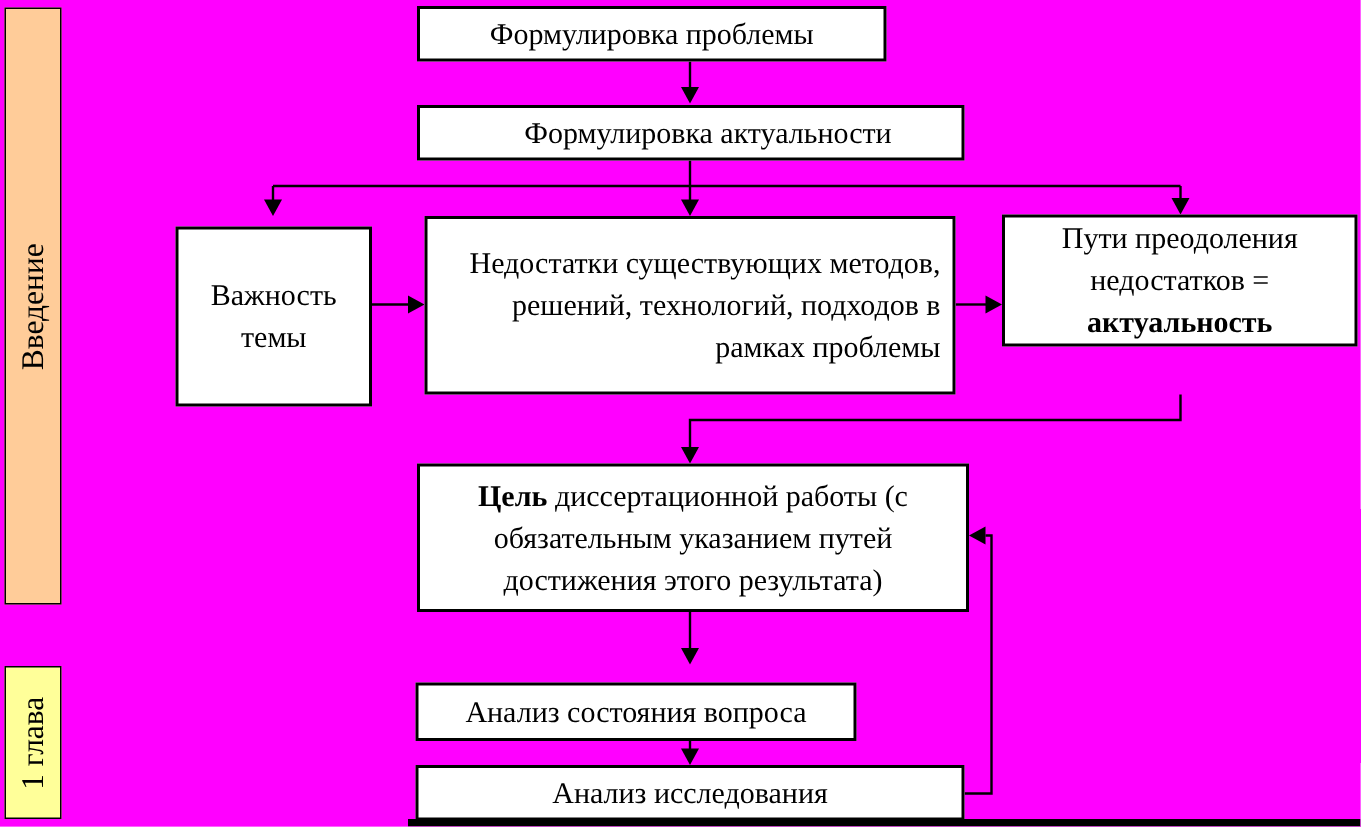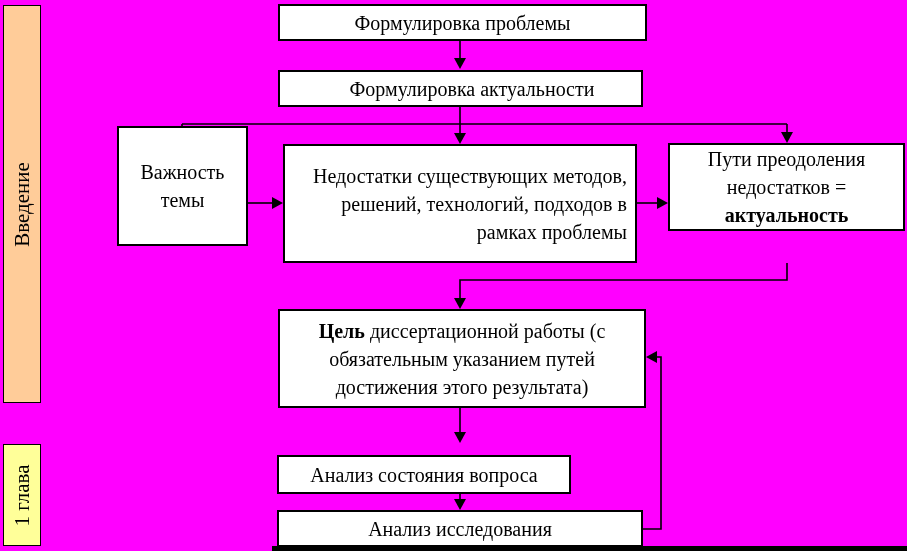--- a/index.html
+++ b/index.html
@@ -44,23 +44,23 @@
     border: 2px solid var(--line);
     display: flex;
     align-items: center;
     justify-content: center;
     text-align: center;
     font-size: 20px;
     line-height: 1.4;
     color: #000;
     padding: 2px 8px;
   }
-  .node.problem      { left: 278px; top: 4px;   width: 369px; height: 37px; }
+  .node.problem      { left: 278px; top: 4px;   width: 313px; height: 37px; }
   .node.actuality    { left: 278px; top: 70px;  width: 365px; height: 37px; padding-left: 31px; }
-  .node.importance   { left: 117px; top: 126px; width: 131px; height: 120px; }
+  .node.importance   { left: 117px; top: 151px; width: 131px; height: 120px; }
   .node.shortcomings { left: 283px; top: 144px; width: 354px; height: 119px; text-align: right; }
   .node.ways         { left: 668px; top: 143px; width: 237px; height: 88px; }
   .node.goal         { left: 278px; top: 309px; width: 368px; height: 99px; }
   .node.analysis     { left: 277px; top: 455px; width: 294px; height: 39px; }
   .node.tasks        { left: 277px; top: 510px; width: 366px; height: 37px; }
   .node b { font-weight: bold; }
 
   
   svg.connectors {
     position: absolute;

